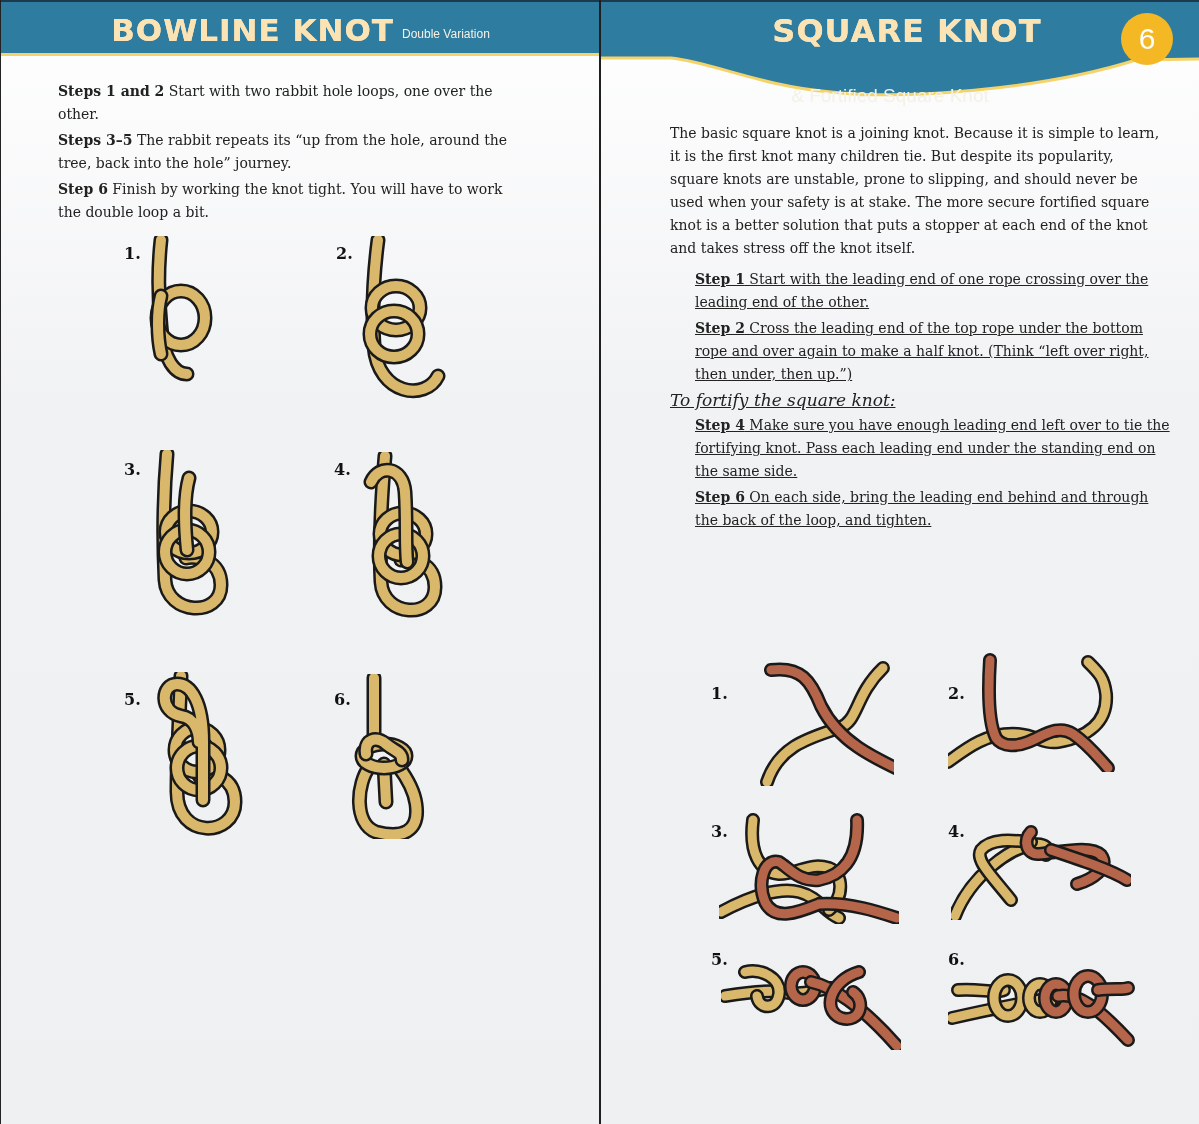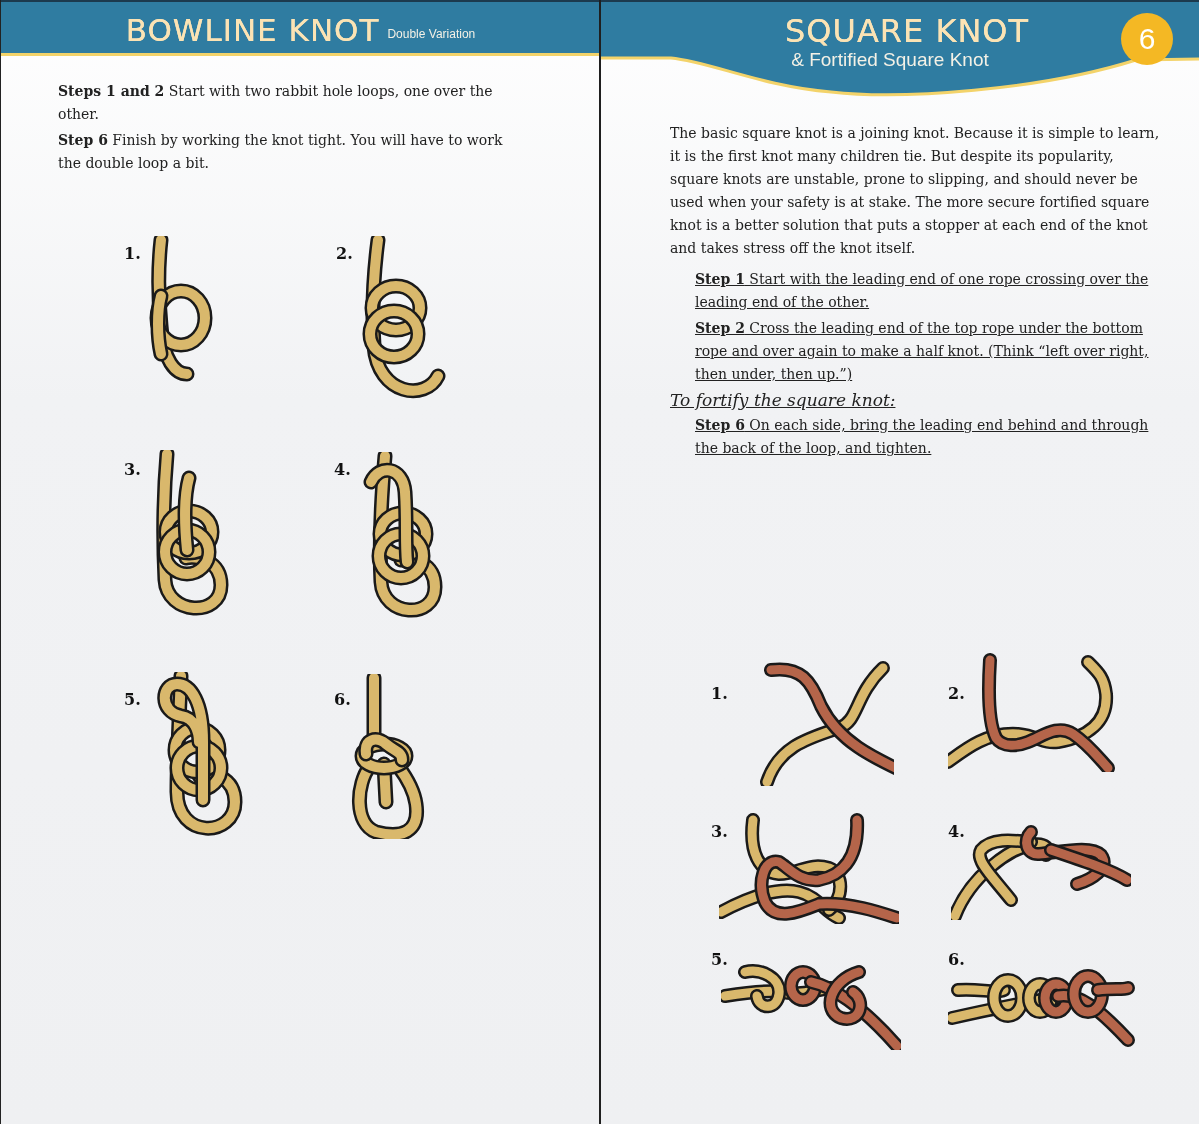--- a/index.html
+++ b/index.html
@@ -21,27 +21,27 @@
 
     
     .hdr-left {
       position: absolute; left: 0; top: 0; width: 599px; height: 56px;
       background: #2f7ca1; border-bottom: 3px solid #f3d36a;
       border-top: 2px solid #1c3a4e; box-sizing: border-box;
       display: flex; align-items: center; justify-content: center;
     }
     .display-title {
       font-family: "DejaVu Sans", "Liberation Sans", sans-serif;
-      font-weight: normal; color: #fbe3b4; letter-spacing: 1px;
+      font-weight: bold; color: #fbe3b4; letter-spacing: 1px;
       text-shadow: 0 0 0 #fbe3b4;
     }
     .hdr-left .display-title { font-size: 31px; margin-top: 4px; }
     .subtitle {
       font-family: "Liberation Sans", "DejaVu Sans", sans-serif;
-      color: #f4f1e6; font-weight: normal;
+      color: #f4f1e6; font-weight: normal; margin-top: 36px;
     }
     .hdr-left .subtitle { font-size: 12px; margin-left: 8px; margin-top: 12px; }
 
     
     .hdr-right { position: absolute; left: 0; top: 0; width: 598px; height: 105px; }
     .hdr-right svg { position: absolute; left: 0; top: 0; }
     .hdr-right .display-title {
       position: absolute; left: 0; width: 578px; top: 12px; text-align: center; font-size: 32px; margin-left: 17px;
     }
     .hdr-right .subtitle {
@@ -72,20 +72,21 @@
 <body>
 
 <div class="page page-left">
   <div class="hdr-left">
     <span class="display-title">BOWLINE KNOT</span>
     <span class="subtitle">Double Variation</span>
   </div>
 
   <div class="left-text">
     <p class="para"><b>Steps 1 and 2</b><span> Start with two rabbit hole loops, one over the other.</span></p>
+    <p class="para"><b>Steps 3–5</b><span> The rabbit repeats its “up from the hole, around the tree, back into the hole” journey.</span></p>
     <p class="para"><b>Step 6</b><span> Finish by working the knot tight. You will have to work the double loop a bit.</span></p>
   </div>
 
   <span class="num" style="left:123px;top:244px">1.</span>
   <svg class="fig" style="left:140px;top:236px" width="90" height="150">
     <g fill="none" stroke-linecap="round">
       <path d="M20 4 C16 40 18 70 20 90 C22 125 35 138 46 138" stroke="#1a1a1a" stroke-width="15"></path>
       <path d="M20 4 C16 40 18 70 20 90 C22 125 35 138 46 138" stroke="#d9b86c" stroke-width="10"></path>
       <ellipse cx="40" cy="82" rx="24" ry="27" stroke="#1a1a1a" stroke-width="15"></ellipse>
       <ellipse cx="40" cy="82" rx="24" ry="27" stroke="#d9b86c" stroke-width="10"></ellipse>
@@ -178,20 +179,21 @@
     <span class="subtitle">&amp; Fortified Square Knot</span>
     <div class="badge">6</div>
   </div>
 
   <p class="para intro">The basic square knot is a joining knot. Because it is simple to learn, it is the first knot many children tie. But despite its popularity, square knots are unstable, prone to slipping, and should never be used when your safety is at stake. The more secure fortified square knot is a better solution that puts a stopper at each end of the knot and takes stress off the knot itself.</p>
 
   <div class="steps">
     <p class="para"><b>Step 1</b><span> Start with the leading end of one rope crossing over the leading end of the other.</span></p>
     <p class="para"><b>Step 2</b><span> Cross the leading end of the top rope under the bottom rope and over again to make a half knot. (Think “left over right, then under, then up.”)</span></p>
     <p class="fortify-label">To fortify the square knot:</p>
+    <p class="para"><b>Step 4</b><span> Make sure you have enough leading end left over to tie the fortifying knot. Pass each leading end under the standing end on the same side.</span></p>
     <p class="para"><b>Step 6</b><span> On each side, bring the leading end behind and through the back of the loop, and tighten.</span></p>
   </div>
 
   <span class="num" style="left:110px;top:684px">1.</span>
   <svg class="fig" style="left:158px;top:656px" width="135" height="130">
     <g fill="none" stroke-linecap="round">
       <path d="M8 126 C20 90 50 82 80 72 C100 65 95 40 124 12" stroke="#1a1a1a" stroke-width="14"></path>
       <path d="M8 126 C20 90 50 82 80 72 C100 65 95 40 124 12" stroke="#d9b86c" stroke-width="9"></path>
       <path d="M-20 14 C10 10 20 25 30 50 C50 90 90 105 130 124" stroke="#1a1a1a" stroke-width="14" transform="translate(32,0)"></path>
       <path d="M-20 14 C10 10 20 25 30 50 C50 90 90 105 130 124" stroke="#b5654a" stroke-width="9" transform="translate(32,0)"></path>

